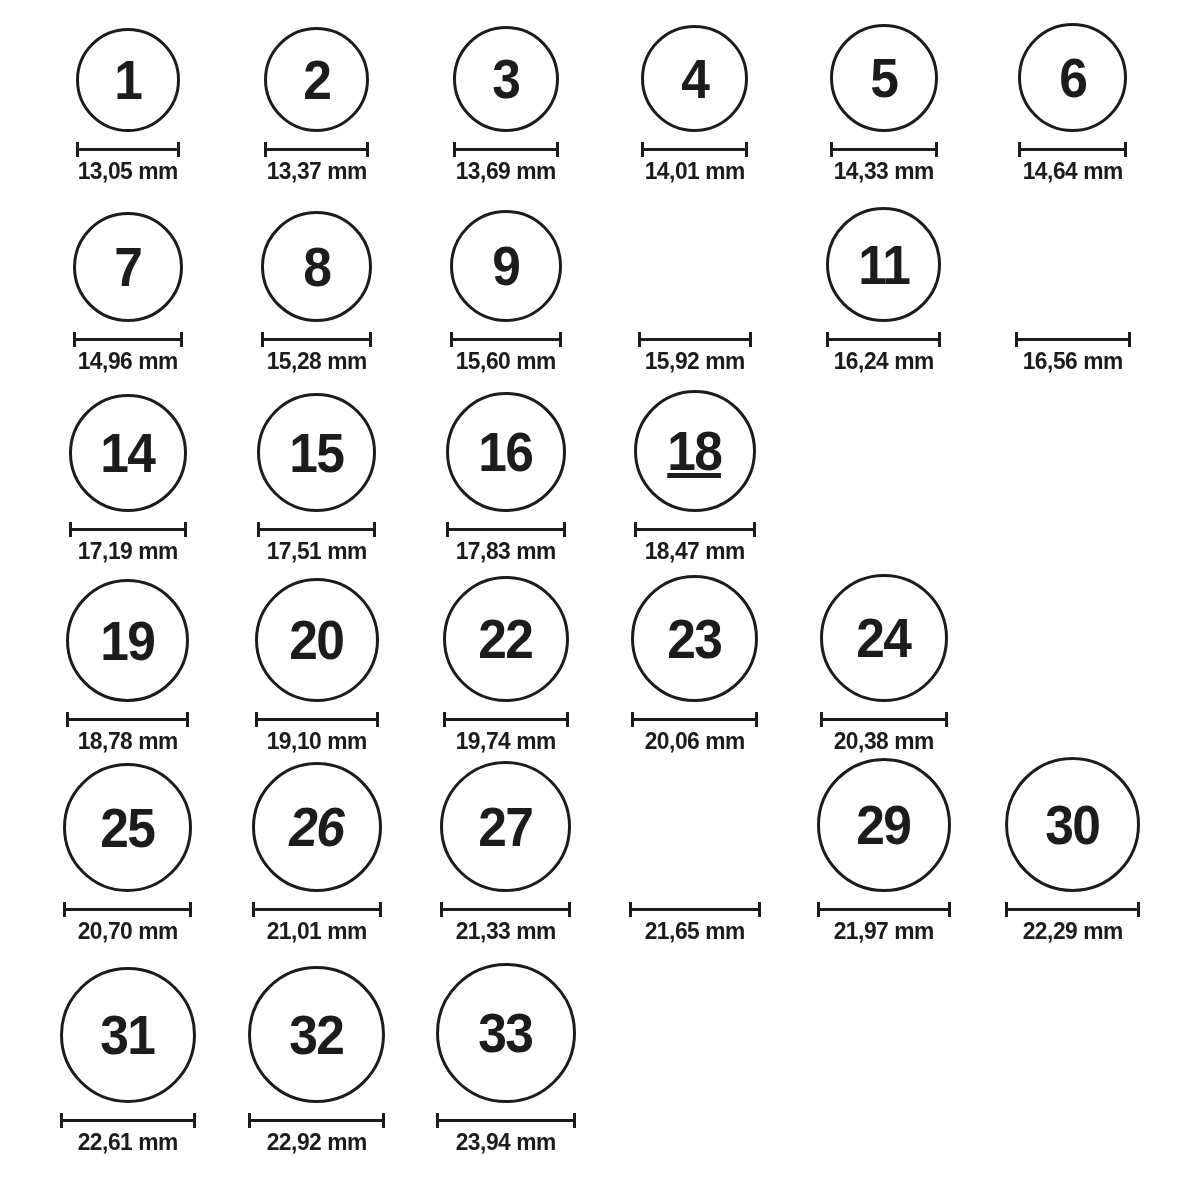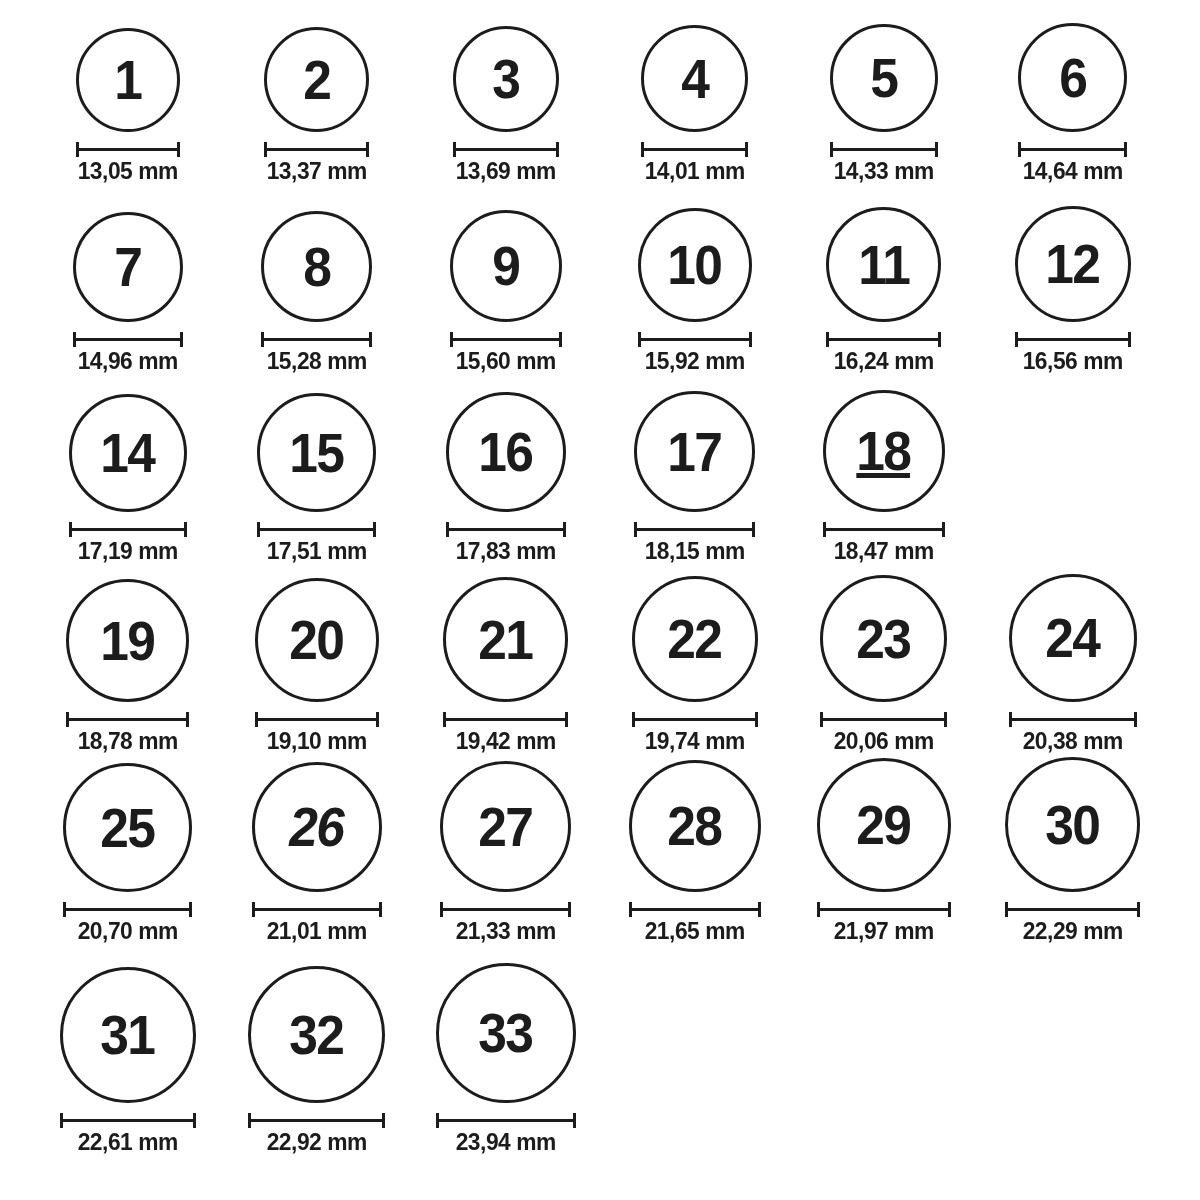--- a/index.html
+++ b/index.html
@@ -164,43 +164,37 @@
     <div class="circle" style="width: 112px; height: 112px;">
       <span class="num">9</span>
     </div>
     <div class="measure" style="width: 112px;">
       <span class="bar"></span>
     </div>
     <div class="label">15,60 mm</div>
   </div>
 
   <div class="cell">
-    <div class="circle" style="width: 114px; height: 114px;">
-      <span class="num">10</span>
-    </div>
     <div class="measure" style="width: 114px;">
       <span class="bar"></span>
     </div>
     <div class="label">15,92 mm</div>
   </div>
 
   <div class="cell">
     <div class="circle" style="width: 115px; height: 115px;">
       <span class="num">11</span>
     </div>
     <div class="measure" style="width: 115px;">
       <span class="bar"></span>
     </div>
     <div class="label">16,24 mm</div>
   </div>
 
   <div class="cell">
-    <div class="circle" style="width: 116px; height: 116px;">
-      <span class="num">12</span>
-    </div>
     <div class="measure" style="width: 116px;">
       <span class="bar"></span>
     </div>
     <div class="label">16,56 mm</div>
   </div>
 </div>
     <div class="row">
 
   <div class="cell">
     <div class="circle" style="width: 118px; height: 118px;">
@@ -225,29 +219,20 @@
   <div class="cell">
     <div class="circle" style="width: 120px; height: 120px;">
       <span class="num">16</span>
     </div>
     <div class="measure" style="width: 120px;">
       <span class="bar"></span>
     </div>
     <div class="label">17,83 mm</div>
   </div>
 
-  <div class="cell">
-    <div class="circle" style="width: 121px; height: 121px;">
-      <span class="num">17</span>
-    </div>
-    <div class="measure" style="width: 121px;">
-      <span class="bar"></span>
-    </div>
-    <div class="label">18,15 mm</div>
-  </div>
 
   <div class="cell">
     <div class="circle" style="width: 122px; height: 122px; text-decoration: underline;">
       <span class="num">18</span>
     </div>
     <div class="measure" style="width: 122px;">
       <span class="bar"></span>
     </div>
     <div class="label">18,47 mm</div>
   </div>
@@ -266,29 +251,20 @@
   <div class="cell">
     <div class="circle" style="width: 124px; height: 124px;">
       <span class="num">20</span>
     </div>
     <div class="measure" style="width: 124px;">
       <span class="bar"></span>
     </div>
     <div class="label">19,10 mm</div>
   </div>
 
-  <div class="cell">
-    <div class="circle" style="width: 125px; height: 125px;">
-      <span class="num">21</span>
-    </div>
-    <div class="measure" style="width: 125px;">
-      <span class="bar"></span>
-    </div>
-    <div class="label">19,42 mm</div>
-  </div>
 
   <div class="cell">
     <div class="circle" style="width: 126px; height: 126px;">
       <span class="num">22</span>
     </div>
     <div class="measure" style="width: 126px;">
       <span class="bar"></span>
     </div>
     <div class="label">19,74 mm</div>
   </div>
@@ -338,23 +314,20 @@
     <div class="circle" style="width: 131px; height: 131px;">
       <span class="num">27</span>
     </div>
     <div class="measure" style="width: 131px;">
       <span class="bar"></span>
     </div>
     <div class="label">21,33 mm</div>
   </div>
 
   <div class="cell">
-    <div class="circle" style="width: 132px; height: 132px;">
-      <span class="num">28</span>
-    </div>
     <div class="measure" style="width: 132px;">
       <span class="bar"></span>
     </div>
     <div class="label">21,65 mm</div>
   </div>
 
   <div class="cell">
     <div class="circle" style="width: 134px; height: 134px;">
       <span class="num">29</span>
     </div>

